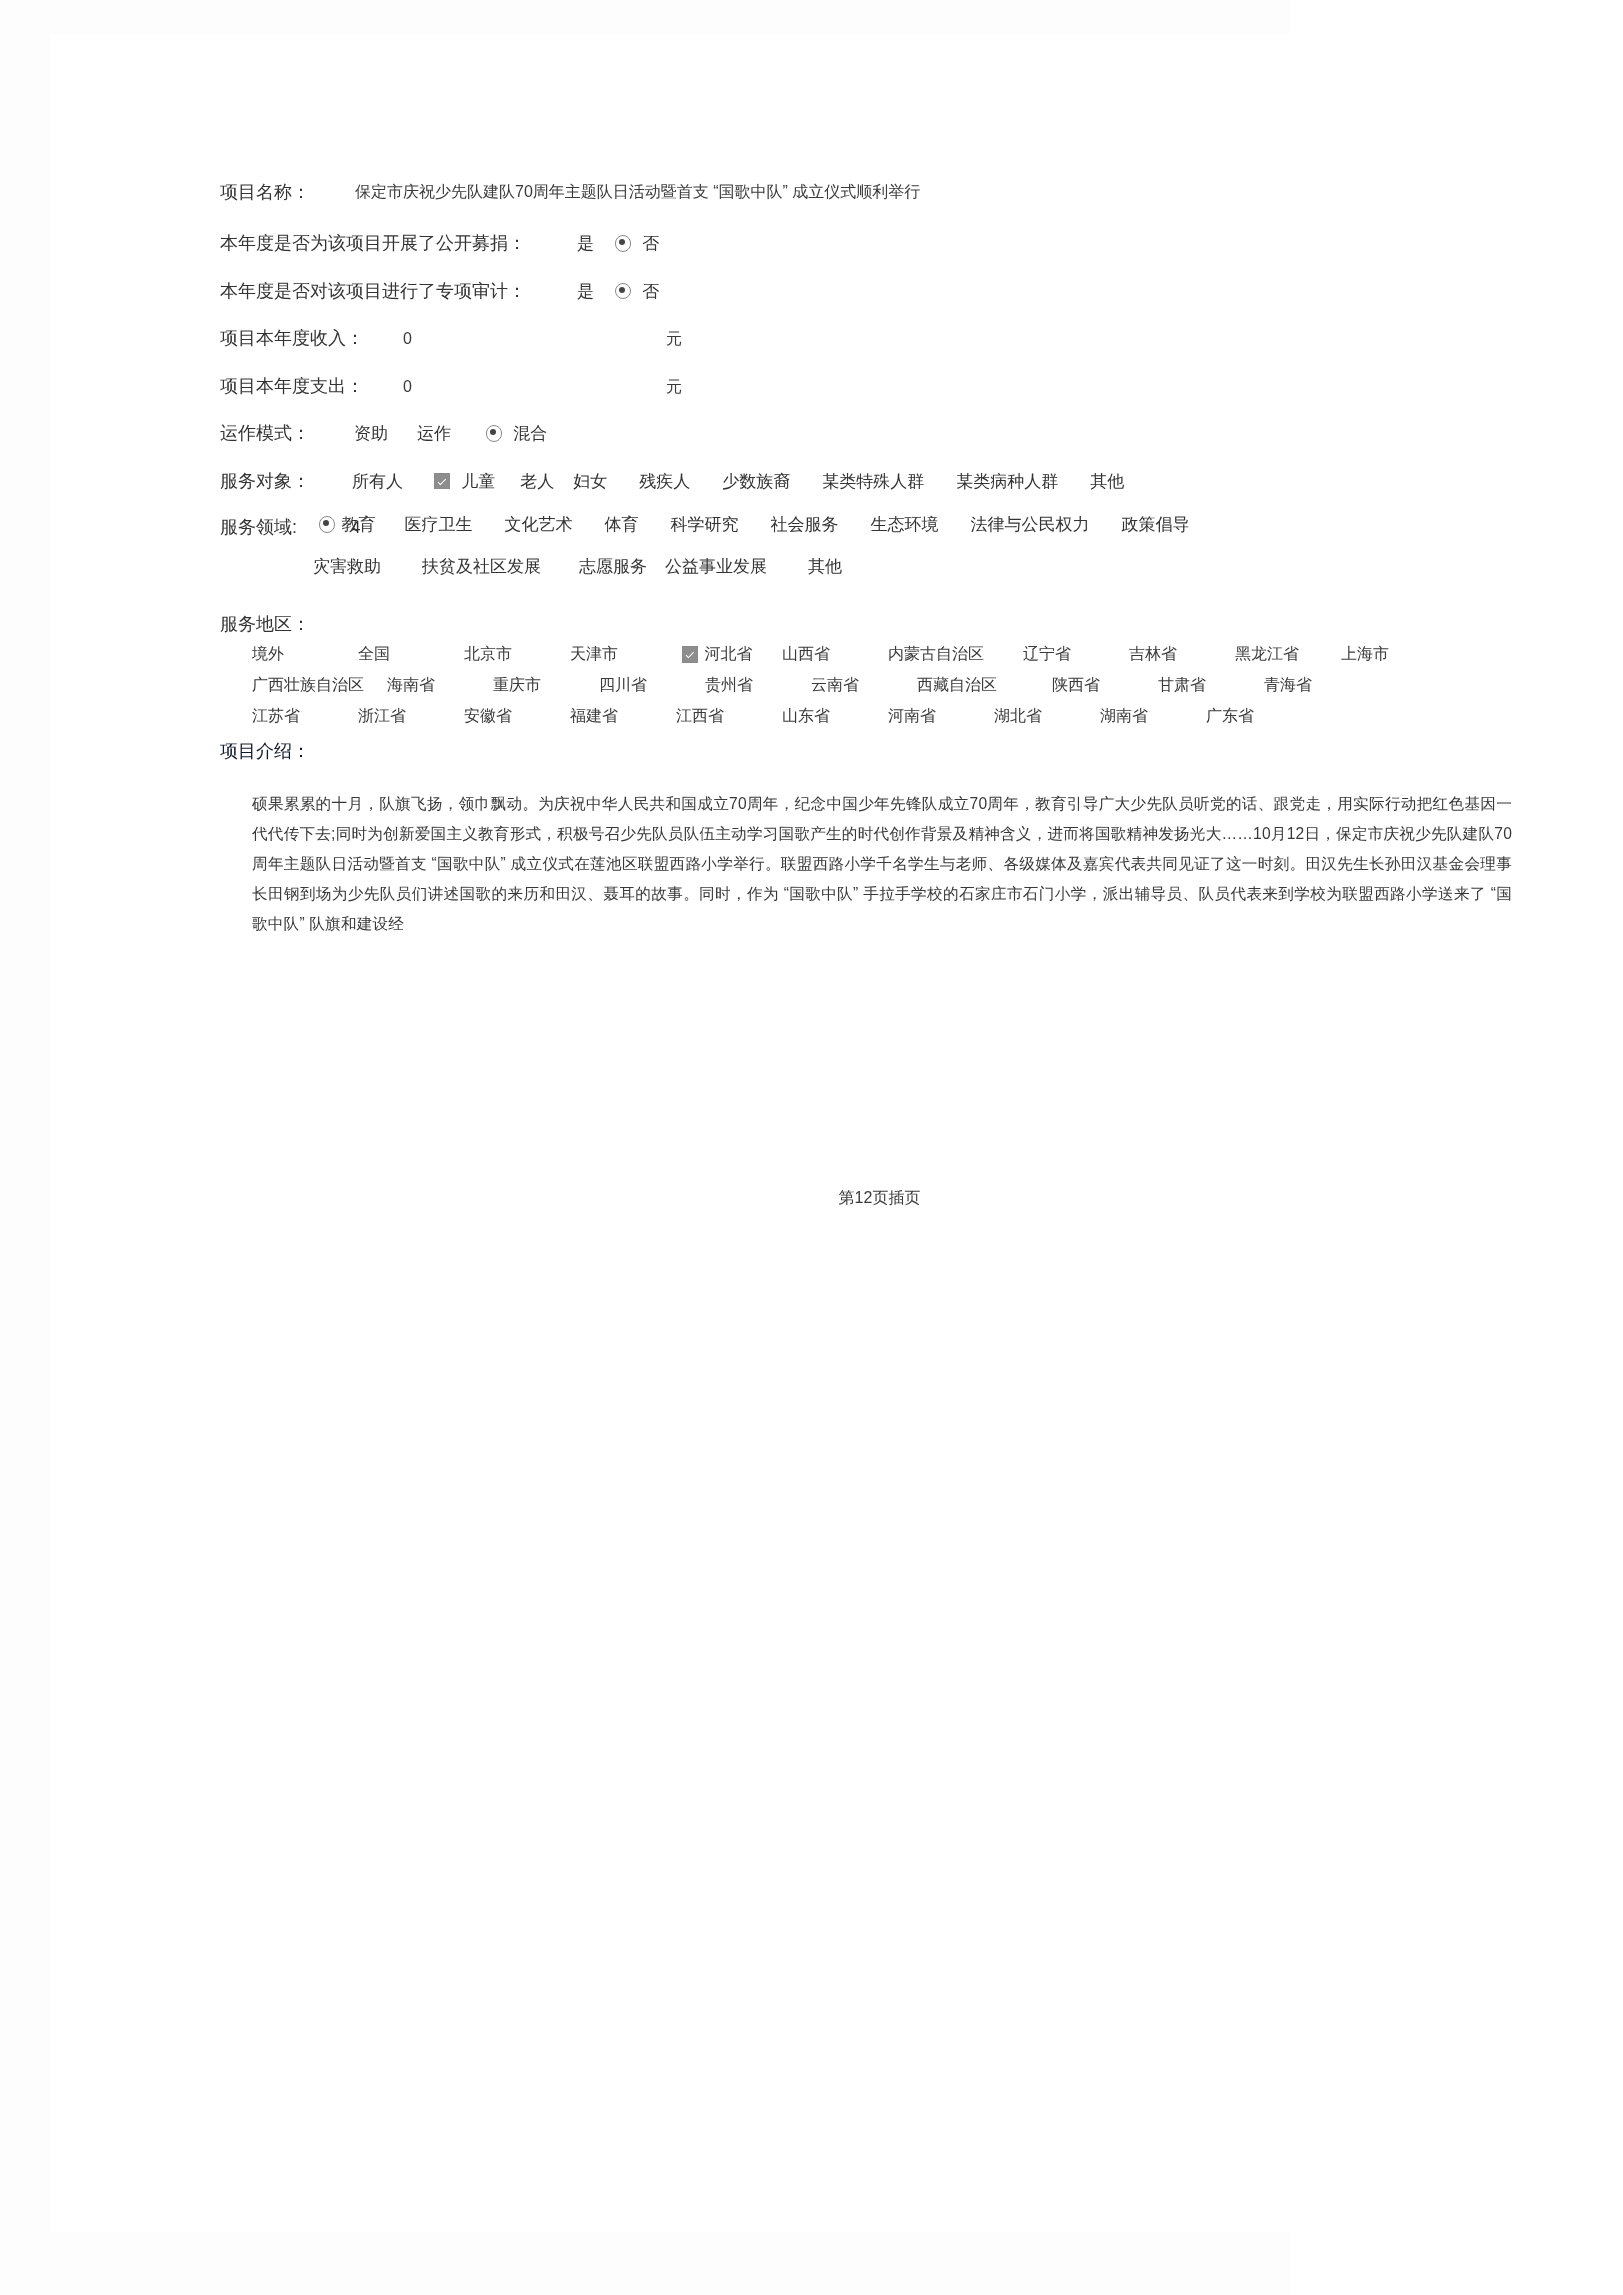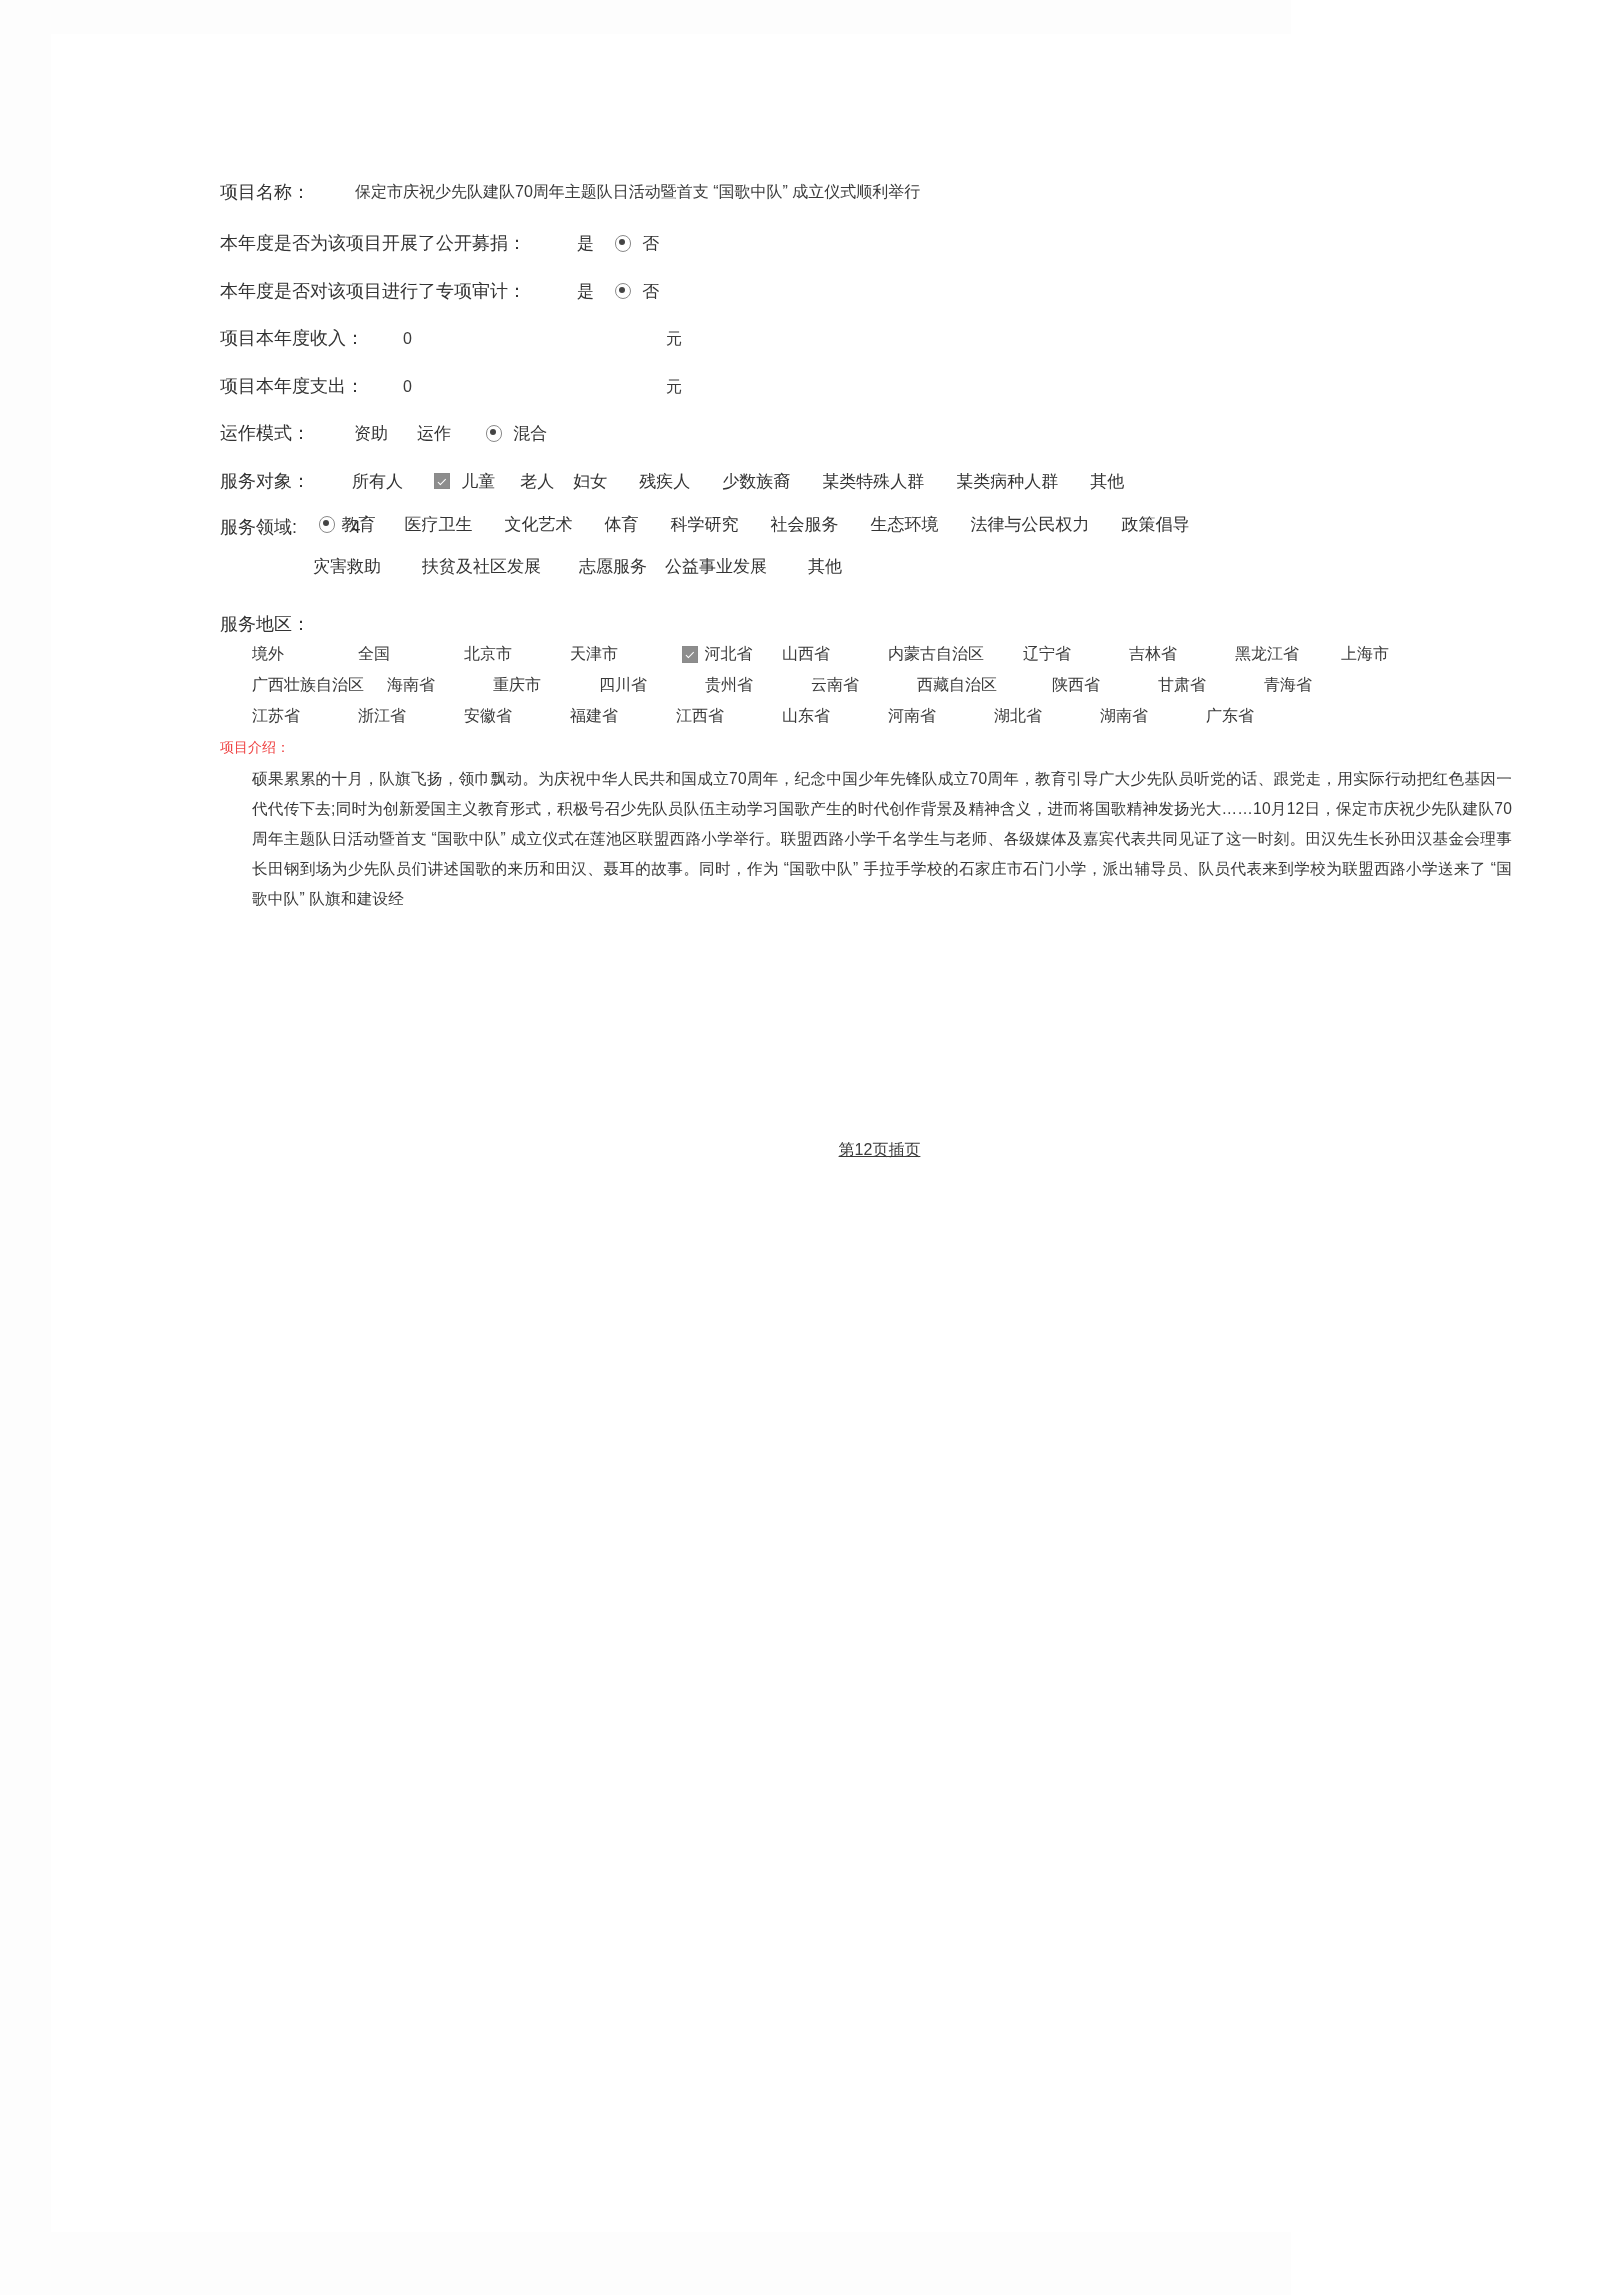--- a/index.html
+++ b/index.html
@@ -165,43 +165,42 @@
     font-size: 16px;
     color: #3a3a3a;
     width: 106px;
     white-space: nowrap;
     display: flex;
     align-items: center;
   }
   .region-cell.wide { width: 135px; }
 
   .intro-label {
-    font-size: 14px;
-    color: #ef4444;
+    font-size: 18px;
+    color: #0f172a;
     margin-top: 12px;
-    margin-bottom: 7px;
+    margin-bottom: 26px;
   }
   .intro-body {
     font-size: 15.6px;
     line-height: 30px;
     color: #383838;
     text-align: justify;
     margin-left: 32px;
     width: 1260px;
     letter-spacing: 0.2px;
   }
   .footer {
     position: absolute;
     left: 0;
     right: 0;
-    top: 962px;
+    top: 1010px;
     text-align: center;
     font-size: 16px;
     color: #3a3a3a;
-    text-decoration: underline;
   }
 </style>
 </head>
 <body>
 
 <div class="page">
   <div class="sheet">
     <div class="content">
 
       <div class="row" style="margin-bottom:22px;">

